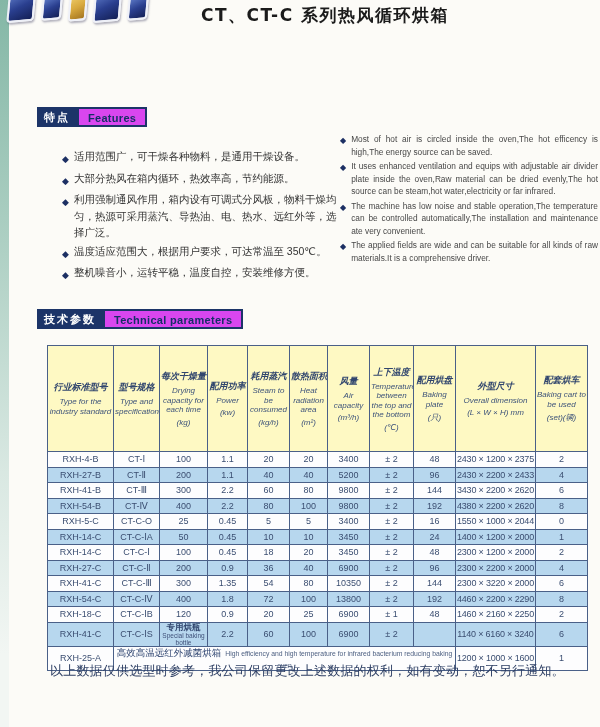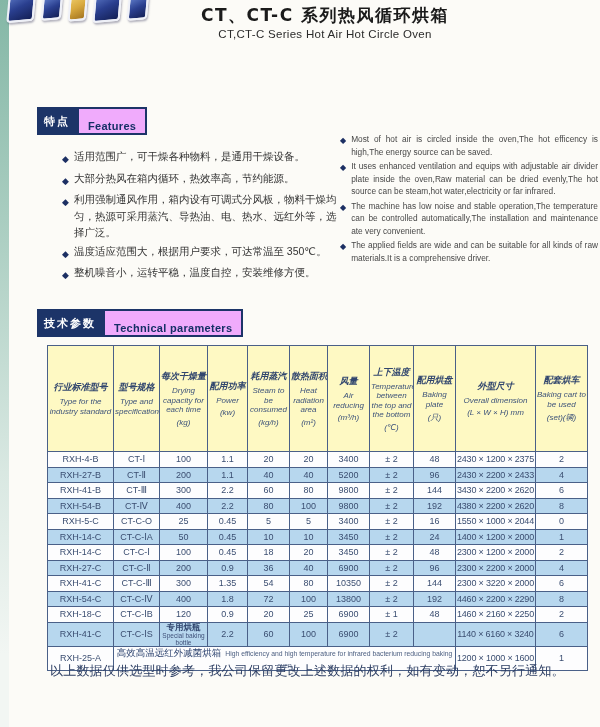--- a/index.html
+++ b/index.html
@@ -33,22 +33,22 @@
   .title-en{font-size:11.5px;color:#2b2b2b;margin-top:1px;letter-spacing:.3px;}
 
   .badge{position:absolute;display:flex;align-items:stretch;}
   .badge-features{left:37px;top:107px;}
   .badge-params{left:37px;top:309px;border-radius:6px;}
   .badge-cn{
     background:#1c3468;color:#fff;font-size:11px;font-weight:bold;
     padding:3px 7px 2px;letter-spacing:2px;display:flex;align-items:center;text-align:center;
   }
   .badge-en{
-    background:#f0abfc;border:2px solid #1c3468;color:#152f66;
-    font-size:11px;font-weight:bold;padding:11px 9px 1px;display:flex;align-items:center;
+    background:#d946ef;border:2px solid #1c3468;color:#152f66;
+    font-size:11px;font-weight:bold;padding:2px 9px 1px;display:flex;align-items:center;
     letter-spacing:.3px;
   }
 
   ul.feat{list-style:none;margin:0;padding:0;position:absolute;}
   .feat li{display:flex;margin:0 0 2px 0;}
   .diamond{flex:0 0 auto;color:#1c2f63;margin-right:5px;}
   .feat-cn{left:62px;top:148px;width:278px;}
   .feat-cn li{font-size:10.5px;line-height:16.5px;color:#333;}
   .feat-cn .diamond{font-size:9px;padding-top:3px;}
   .feat-en{left:340px;top:133px;width:258px;}
@@ -93,21 +93,20 @@
   <div class="logo">
     <div class="logo-block"></div>
     <div class="logo-block small"></div>
     <div class="logo-block gold"></div>
     <div class="logo-block"></div>
     <div class="logo-block small"></div>
   </div>
 
   <header class="titles">
     <div class="title-cn">CT、CT-C 系列热风循环烘箱</div>
-    <div class="title-en">CT,CT-C Series Hot Air Hot Circle Oven</div>
   </header>
 
   <div class="badge badge-features">
     <span class="badge-cn">特点</span>
     <span class="badge-en">Features</span>
   </div>
 
   <ul class="feat feat-cn">
       <li>
         <span class="diamond">◆</span>
@@ -193,21 +192,21 @@
             <div class="h-en">Steam to be consumed</div>
             <div class="h-unit">(kg/h)</div>
           </th>
           <th>
             <div class="h-cn">散热面积</div>
             <div class="h-en">Heat radiation area</div>
             <div class="h-unit">(m²)</div>
           </th>
           <th>
             <div class="h-cn">风量</div>
-            <div class="h-en">Air reducing</div>
+            <div class="h-en">Air capacity</div>
             <div class="h-unit">(m³/h)</div>
           </th>
           <th>
             <div class="h-cn">上下温度</div>
             <div class="h-en">Temperature between the top and the bottom</div>
             <div class="h-unit">(℃)</div>
           </th>
           <th>
             <div class="h-cn">配用烘盘</div>
             <div class="h-en">Baking plate</div>

